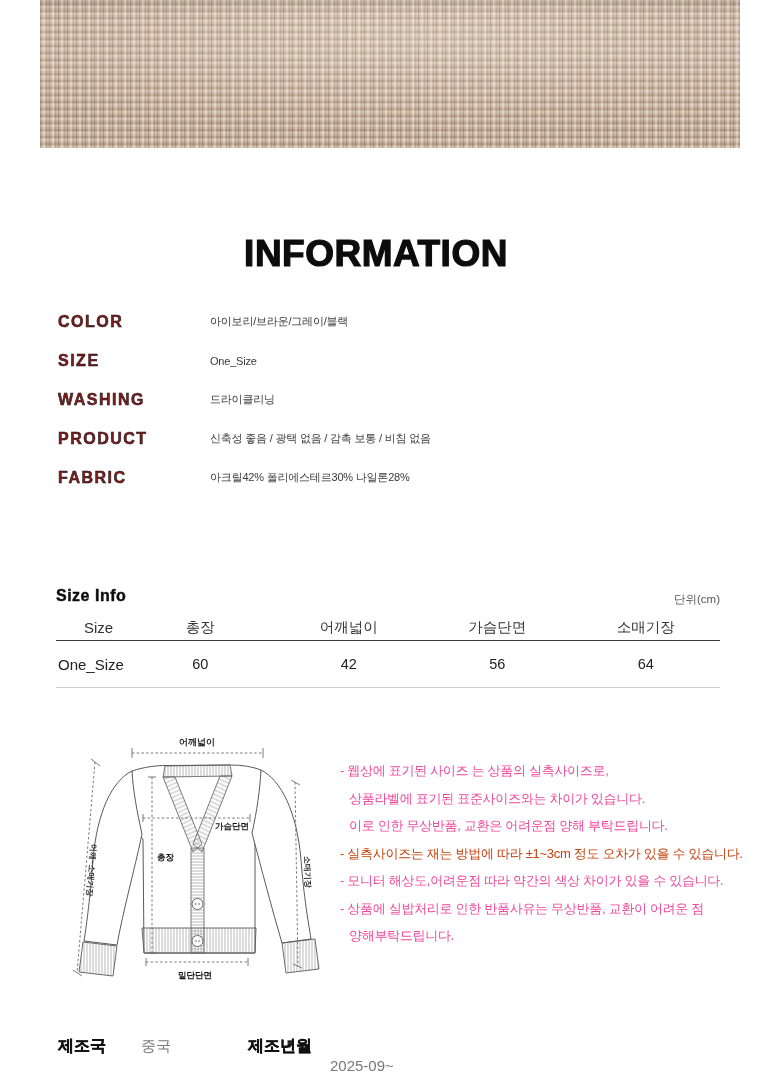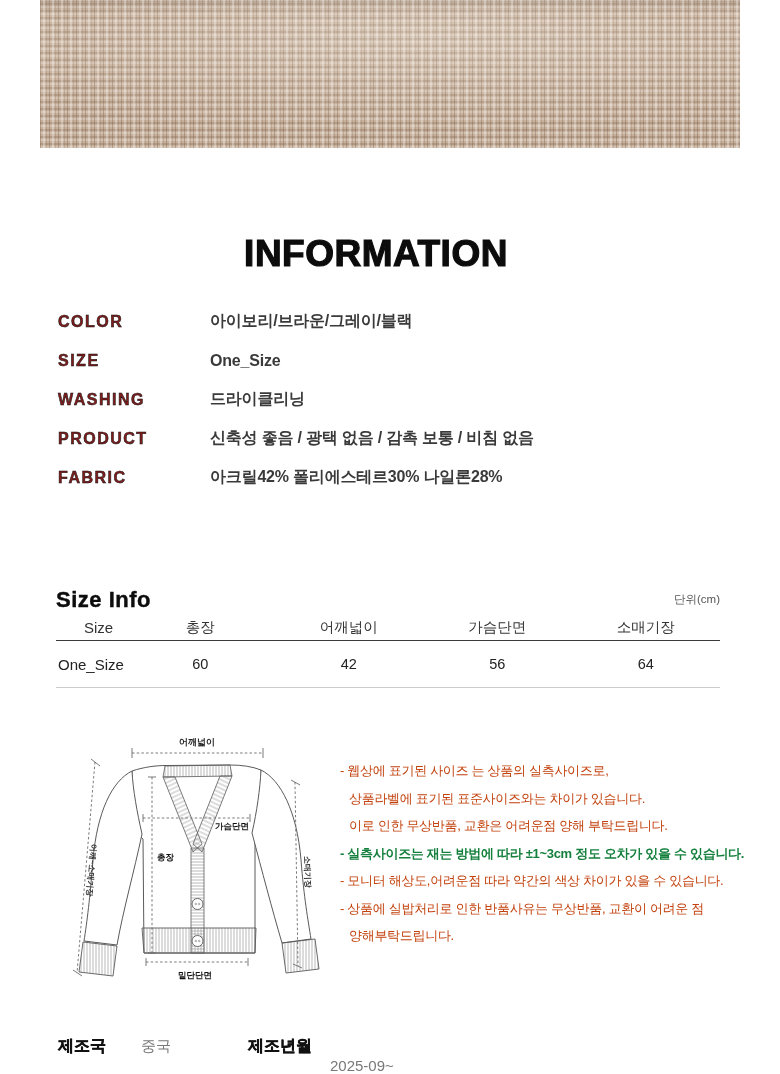--- a/index.html
+++ b/index.html
@@ -25,42 +25,42 @@
     position:absolute;left:0;top:233px;width:752px;text-align:center;
     font-size:37px;font-weight:800;letter-spacing:0.5px;color:#0c0c0c;
     -webkit-text-stroke:1.2px #0c0c0c;
   }
   .info-list{position:absolute;left:58px;top:302px;width:682px;}
   .info-row{display:flex;align-items:center;height:39px;}
   .info-label{
     width:152px;flex:0 0 152px;font-size:16px;font-weight:800;letter-spacing:1.5px;
     color:#7f1d1d;-webkit-text-stroke:0.5px #0f0f0f;
   }
-  .info-value{font-size:16px;color:#3a3a3a;letter-spacing:-0.2px;font-weight:bold;}
+  .info-value{font-size:11px;color:#3a3a3a;letter-spacing:-0.2px;}
   
   .size-title{
-    position:absolute;left:56px;top:587px;font-size:22px;font-weight:800;
+    position:absolute;left:56px;top:587px;font-size:16px;font-weight:800;
     color:#0d0d0d;-webkit-text-stroke:0.4px #0d0d0d;letter-spacing:0.5px;
   }
   .unit-label{position:absolute;right:60px;top:592px;font-size:11.5px;color:#555;}
   .size-table{position:absolute;left:56px;top:614px;width:664px;}
   .st-row{display:flex;align-items:center;}
   .st-head{height:26px;border-bottom:1.5px solid #3a3a3a;}
   .st-body{height:46px;border-bottom:1px solid #cccccc;}
   .st-c1{width:70px;flex:0 0 70px;font-size:15px;color:#333;padding-left:28px;box-sizing:border-box;}
   .st-col{width:148px;flex:1 1 148px;text-align:center;font-size:14.5px;color:#333;}
   .st-body .st-c1{font-size:15px;color:#222;padding-left:2px;}
   .st-body .st-col{font-size:14.5px;color:#222;}
   
   .diagram{position:absolute;left:62px;top:720px;width:270px;height:268px;}
   svg text{font-family:"Liberation Sans",sans-serif;}
   
   .notes{position:absolute;left:340px;top:757px;width:405px;}
-  .note{font-size:13px;line-height:27.5px;color:#c2410c;letter-spacing:-0.3px;white-space:nowrap;}
-  .note.bold{color:#15803d;font-weight:700;}
+  .note{font-size:13px;line-height:27.5px;color:#ec4899;letter-spacing:-0.3px;white-space:nowrap;}
+  .note.bold{color:#c2410c;font-weight:400;}
   .note.indent{padding-left:9px;}
   
   .footer{position:absolute;left:0;top:1036px;width:780px;height:30px;}
   .f-label{position:absolute;top:0;font-size:16px;font-weight:800;color:#111;text-align:right;
     -webkit-text-stroke:0.4px #111;}
   .f-value{position:absolute;top:1px;font-size:15px;color:#787878;}
   .f-origin-label{left:58px;}
   .f-origin-value{left:116px;margin-left:25px;}
   .f-date-label{left:248px;}
   .f-date-value{left:330px;margin-top:20px;}

